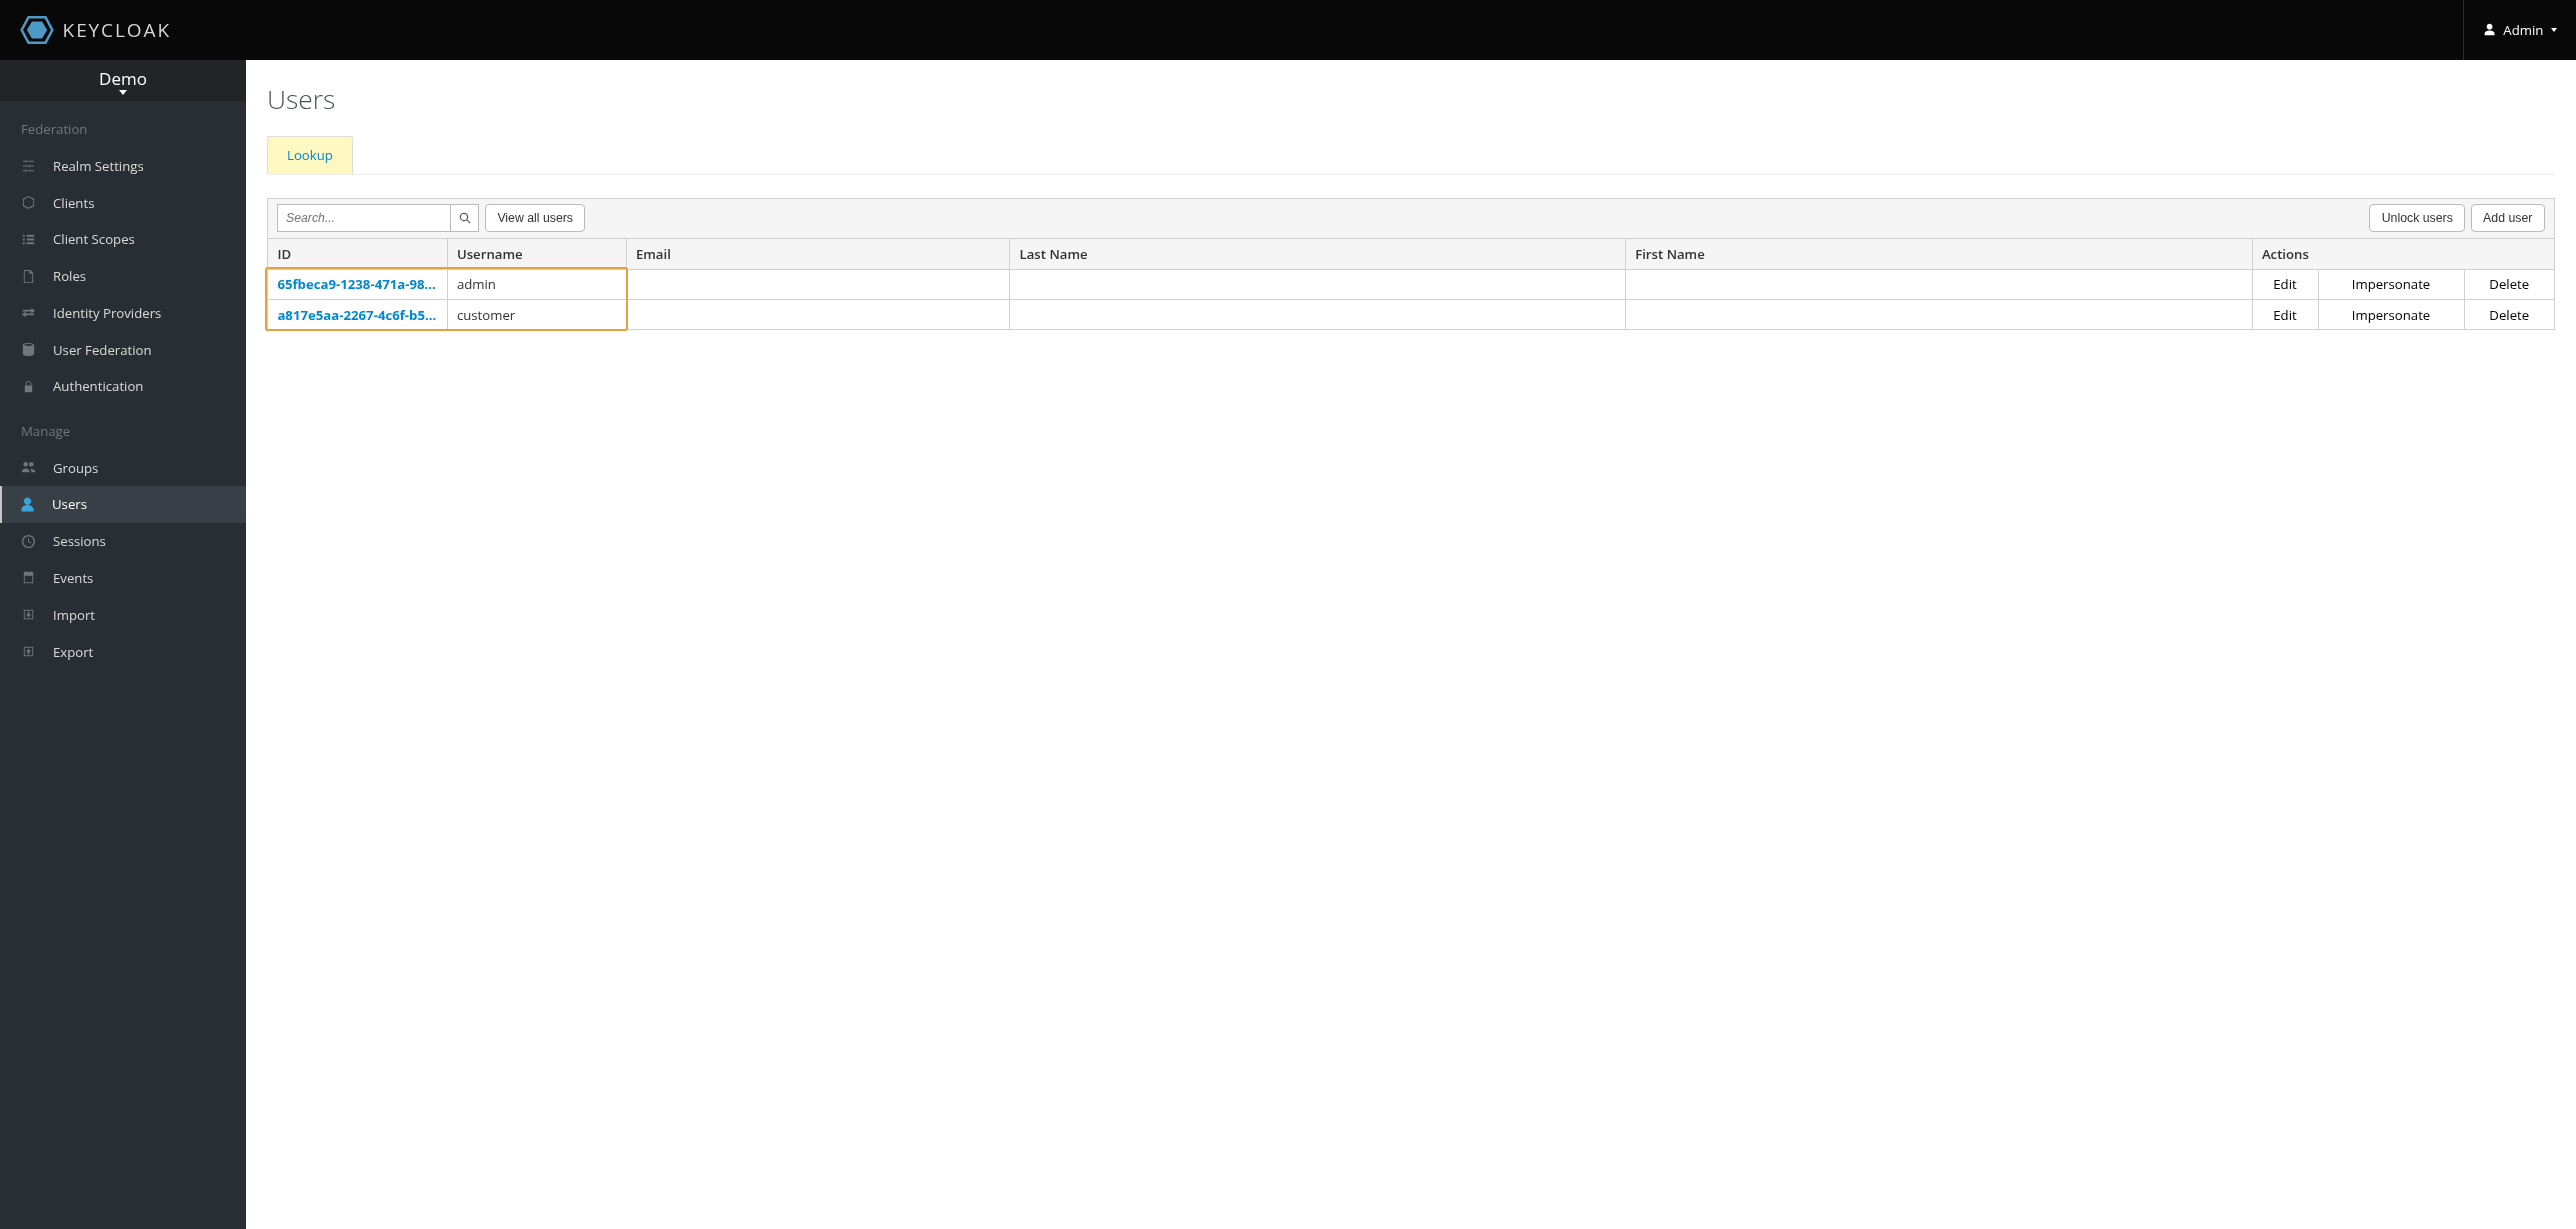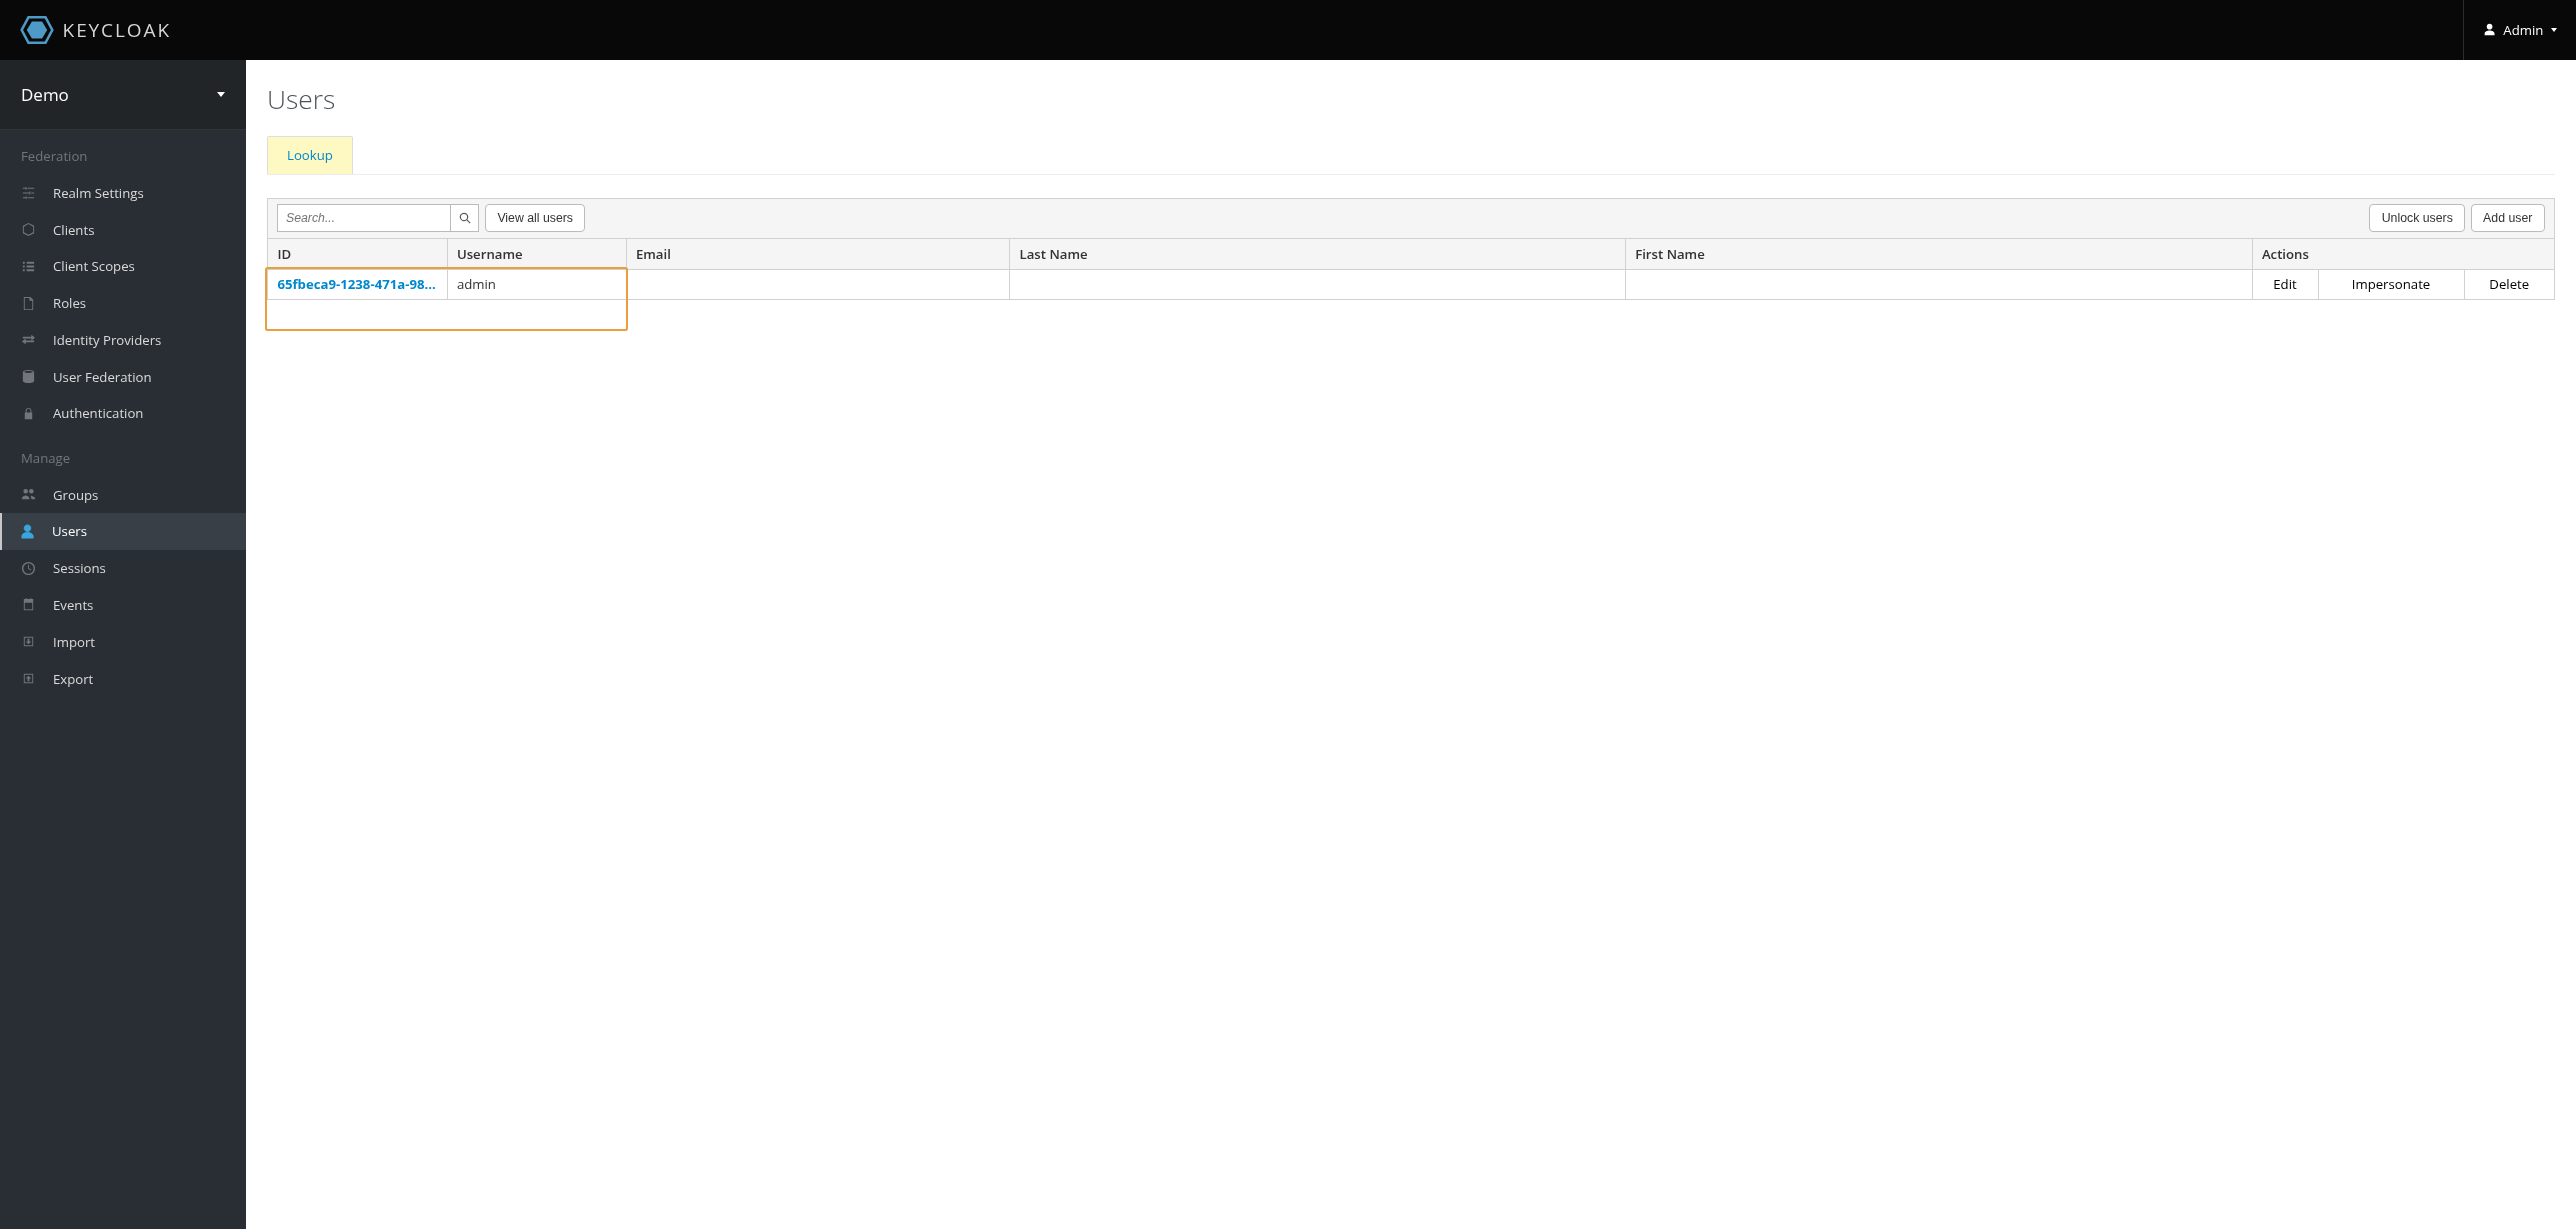--- a/index.html
+++ b/index.html
@@ -6,21 +6,21 @@
 body { font-family: "Open Sans", Helvetica, Arial, sans-serif; font-size: 13.2px; color: #333; background: #fff; }
 .header { background: #080808; height: 60px; display: flex; align-items: center; justify-content: space-between; padding: 0 0 0 19px; }
 .logo { display: flex; align-items: center; gap: 7.6px; }
 .logo-icon { width: 36px; height: 34px; }
 .logo-text { color: #d6d6d6; font-size: 19px; letter-spacing: 1.9px; font-weight: 400; }
 .user-menu { color: #fff; height: 60px; display: flex; align-items: center; padding: 0 19px; border-left: 0.9px solid #2d2d2d; cursor: pointer; gap: 7.6px; }
 .user-menu svg { width: 13.2px; height: 13.2px; }
 .caret-down { width: 0; height: 0; border-left: 3.8px solid transparent; border-right: 3.8px solid transparent; border-top: 4.7px solid #fff; display: inline-block; }
 .container { display: flex; min-height: calc(100vh - 60px); }
 .sidebar { width: 246px; background: #292e34; color: #dbdada; flex-shrink: 0; }
-.realm-select { background: #222528; color: #fff; padding: 23px 21px; font-size: 17px; display: flex; justify-content: space-between; align-items: center; cursor: pointer; border-bottom: 0.9px solid #333; }
+.realm-select { background: #222528; color: #fff; padding: 7px 21px; font-size: 17px; display: flex; justify-content: space-between; align-items: center; cursor: pointer; border-bottom: 0.9px solid #333; flex-direction: column; }
 .realm-select .chevron { width: 0; height: 0; border-left: 4.7px solid transparent; border-right: 4.7px solid transparent; border-top: 5.7px solid #fff; }
 .section-header { color: #72767B; font-size: 13.2px; padding: 17px 19px 9.4px 21px; }
 .nav-item { display: flex; align-items: center; padding: 9.4px 21px; color: #dbdada; cursor: pointer; gap: 17px; font-size: 13.2px; }
 .nav-item.active { background: #383f47; color: #fff; border-left: 2.8px solid #c7c7c7; padding-left: 18px; }
 .nav-item.active .nav-icon { fill: #39a5dc; }
 .nav-icon { width: 15px; height: 15px; fill: #72767B; flex-shrink: 0; }
 .nav-item.active svg, .nav-item.active .nav-icon-stroke { fill: #39a5dc; stroke: #39a5dc; }
 .content { flex: 1; padding: 21px 21px; }
 h1 { font-size: 26.4px; font-weight: 300; color: #4d5258; margin-bottom: 19px; }
 .tabs { border-bottom: 0.9px solid #ededed; }
@@ -204,20 +204,30 @@
             <tr>
               <td class="id-cell"><a class="id-link">65fbeca9-1238-471a-98...</a></td>
               <td>admin</td>
               <td></td>
               <td></td>
               <td></td>
               <td class="action-cell">Edit</td>
               <td class="action-cell">Impersonate</td>
               <td class="action-cell">Delete</td>
             </tr>
+            <tr>
+              <td class="id-cell"><a class="id-link">a817e5aa-2267-4c6f-b5...</a></td>
+              <td>customer</td>
+              <td></td>
+              <td></td>
+              <td></td>
+              <td class="action-cell">Edit</td>
+              <td class="action-cell">Impersonate</td>
+              <td class="action-cell">Delete</td>
+            </tr>
           </tbody>
       </table>
     </div>
   </div>
 </div>
 
 <div style="position: absolute; left: 265px; top: 267px; width: 363px; height: 64px; border: 2.8px solid rgb(232, 159, 60); border-radius: 2.8px; pointer-events: none;"></div>
 
 
 </body></html>

